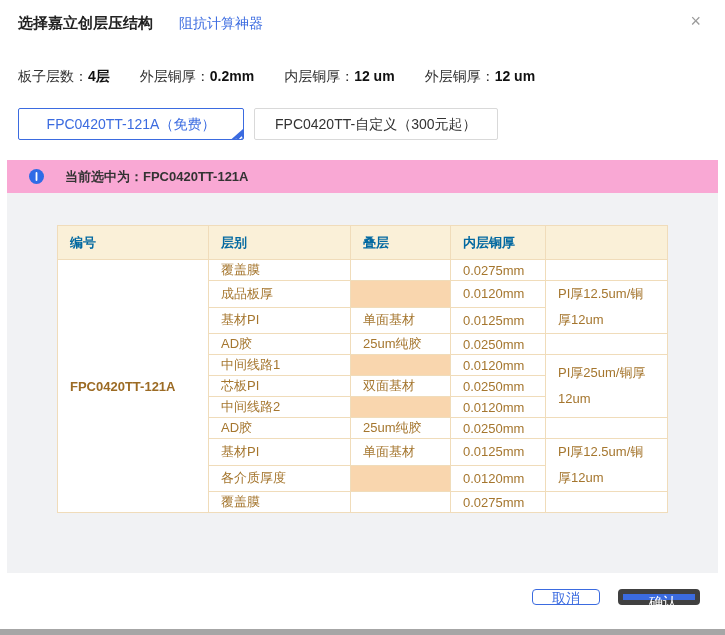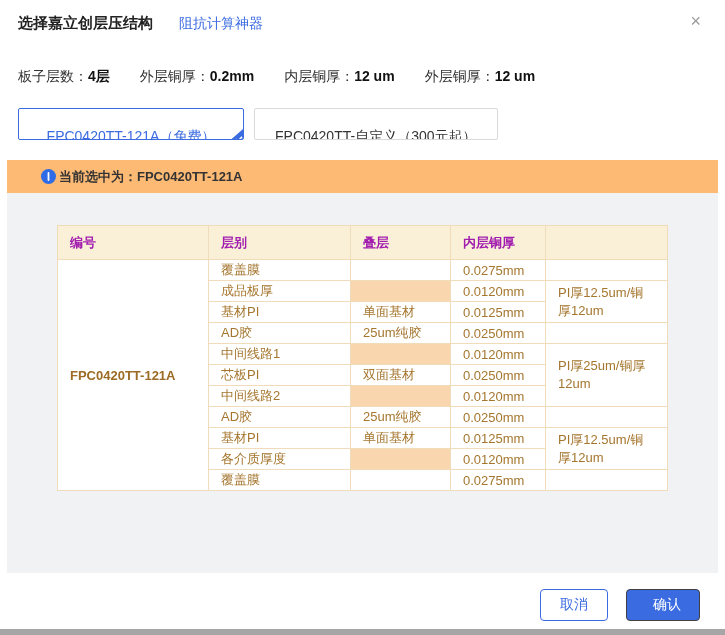--- a/index.html
+++ b/index.html
@@ -20,62 +20,62 @@
     font-size:18px; color:#9b9b9b; cursor:pointer; line-height:1;
   }
   
   .params { position:absolute; top:68px; left:18px; display:flex; gap:30px; font-size:14px; }
   .param { display:flex; }
   .param .p-label { color:#333; }
   .param .p-value { color:#111; font-weight:bold; }
   
   .tabs { position:absolute; top:108px; left:18px; display:flex; gap:10px; }
   .tab {
-    position:relative; height:32px; line-height:30px; padding:12px 20px; min-width:226px;
+    position:relative; height:32px; line-height:30px; padding:0 20px; min-width:226px;
     text-align:center; font-size:14px; background:#fff; border:1px solid #d9d9d9;
     border-radius:2px; color:#333; cursor:pointer; overflow:hidden;
   }
   .tab.selected { border-color:#3b6be0; color:#3b6be0; }
   .tab-corner { position:absolute; right:-1px; bottom:-1px; width:18px; height:16px; display:block; }
   
   .panel {
     position:absolute; top:160px; left:7px; right:7px; height:413px;
     background:#f1f2f4;
   }
   .banner {
-    height:33px; background:#fdba74; display:flex; align-items:center;
-    padding-left:34px; gap:3px;
+    height:33px; background:#f9a8d4; display:flex; align-items:center;
+    padding-left:22px; gap:21px;
   }
   .banner-icon { width:15px; height:15px; display:block; flex:0 0 auto; }
   .banner-text { font-size:13px; font-weight:bold; color:#333; }
   
   .table-wrap { padding-top:32px; display:flex; justify-content:center; }
   table.stackup {
     border-collapse:collapse; table-layout:fixed; width:610px;
     background:#fff; font-size:13px; color:#a5762e;
   }
   table.stackup th, table.stackup td {
     border:1px solid #f0dcba; height:21px; padding:0 12px;
     text-align:left; overflow:hidden; vertical-align:middle;
   }
   table.stackup th {
-    background:#faf0d8; color:#a21caf; font-weight:bold; height:34px;
+    background:#faf0d8; color:#0369a1; font-weight:bold; height:34px;
   }
   td.part-cell { text-align:center; font-weight:bold; color:#9c6b24; }
   td.hl { background:#f9d6ae; }
-  td.note-cell { line-height:18px; padding:0 10px; }
+  td.note-cell { line-height:26px; padding:0 10px; }
   
   .footer { position:absolute; top:589px; right:25px; display:flex; gap:18px; }
   .btn {
-    height:32px; min-width:68px; padding:0 18px; font-size:14px;
+    height:16px; min-width:68px; padding:0 18px; font-size:14px;
     border-radius:4px; cursor:pointer;
     font-family:"Liberation Sans","DejaVu Sans",sans-serif;
   }
   .btn-cancel { background:#fff; border:1px solid #3b6be0; color:#3b6be0; }
-  .btn-confirm { background:#3b6be0; border:1px solid #404040; color:#fff;padding-left:26px; }
+  .btn-confirm { background:#3b6be0; border:5px solid #404040; color:#fff;padding-left:26px; }
   .bottom-strip { position:absolute; bottom:0; left:0; right:0; height:6px; background:#a6a6a6; }
 </style>
 </head>
 <body>
 
 <div class="dlg-header">
   <span class="dlg-title">选择嘉立创层压结构</span>
   <a class="dlg-link">阻抗计算神器</a>
 </div>
 <span class="dlg-close">×</span>

